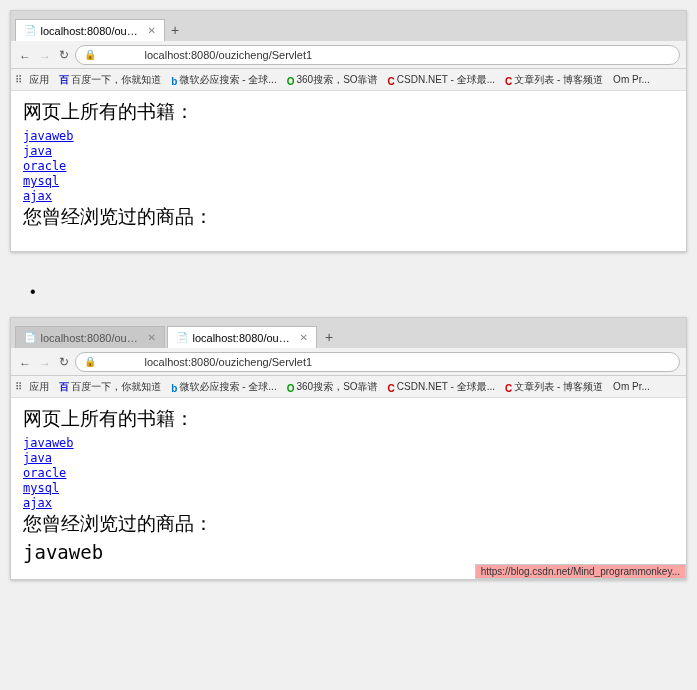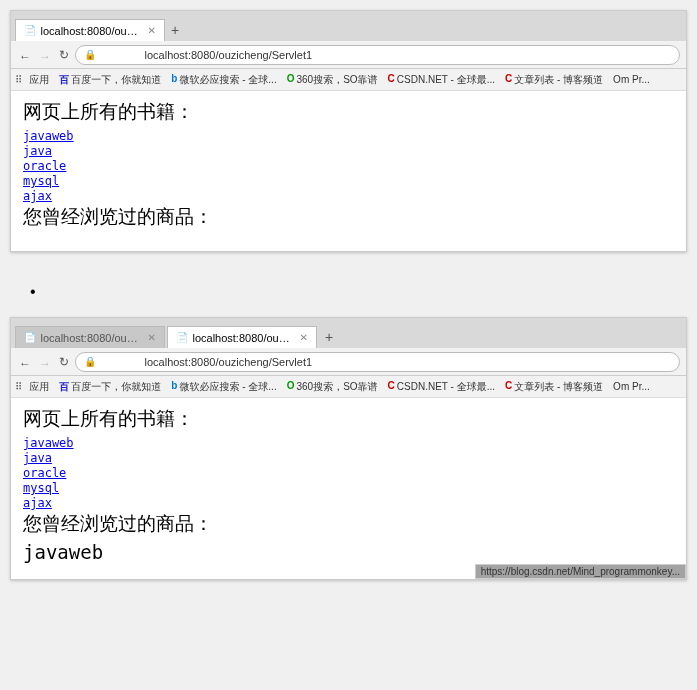--- a/index.html
+++ b/index.html
@@ -129,21 +129,21 @@
       align-items: center;
       gap: 2px;
       white-space: nowrap;
     }
 
     .bm-item {
       font-size: 10px;
       color: #333;
       white-space: nowrap;
       display: flex;
-      align-items: flex-start;
+      align-items: flex-end;
       gap: 2px;
       padding: 0 3px;
     }
 
     
     .page-content {
       padding: 8px 12px 12px 12px;
       background: #fff;
       min-height: 160px;
     }
@@ -331,15 +331,15 @@
   <div class="page-content" style="position:relative;">
     <div class="page-text">网页上所有的书籍：</div>
     <a class="book-link">javaweb</a>
     <a class="book-link">java</a>
     <a class="book-link">oracle</a>
     <a class="book-link">mysql</a>
     <a class="book-link">ajax</a>
     <div class="page-text">您曾经浏览过的商品：</div>
     <div class="page-text" style="font-family:monospace;">javaweb</div>
 
-    <div style="position:absolute;bottom:0;right:0;background:#a3a3a3;border:1px solid #ccc;font-size:10px;padding:1px 5px;color:#333;">https://blog.csdn.net/Mind_programmonkey...</div>
+    <div style="position:absolute;bottom:0;right:0;background:#fca5a5;border:1px solid #ccc;font-size:10px;padding:1px 5px;color:#333;">https://blog.csdn.net/Mind_programmonkey...</div>
   </div>
 </div>
 
 </body></html>

